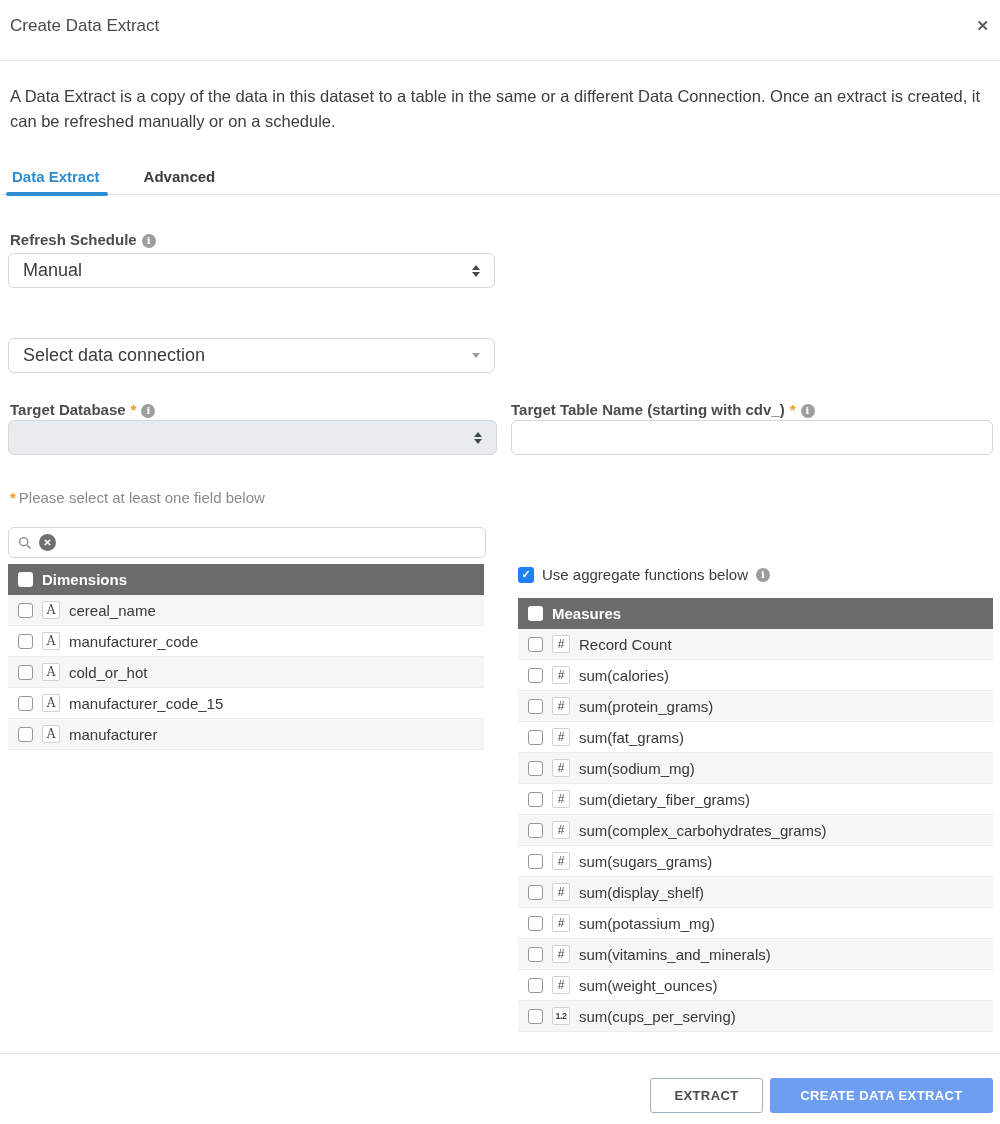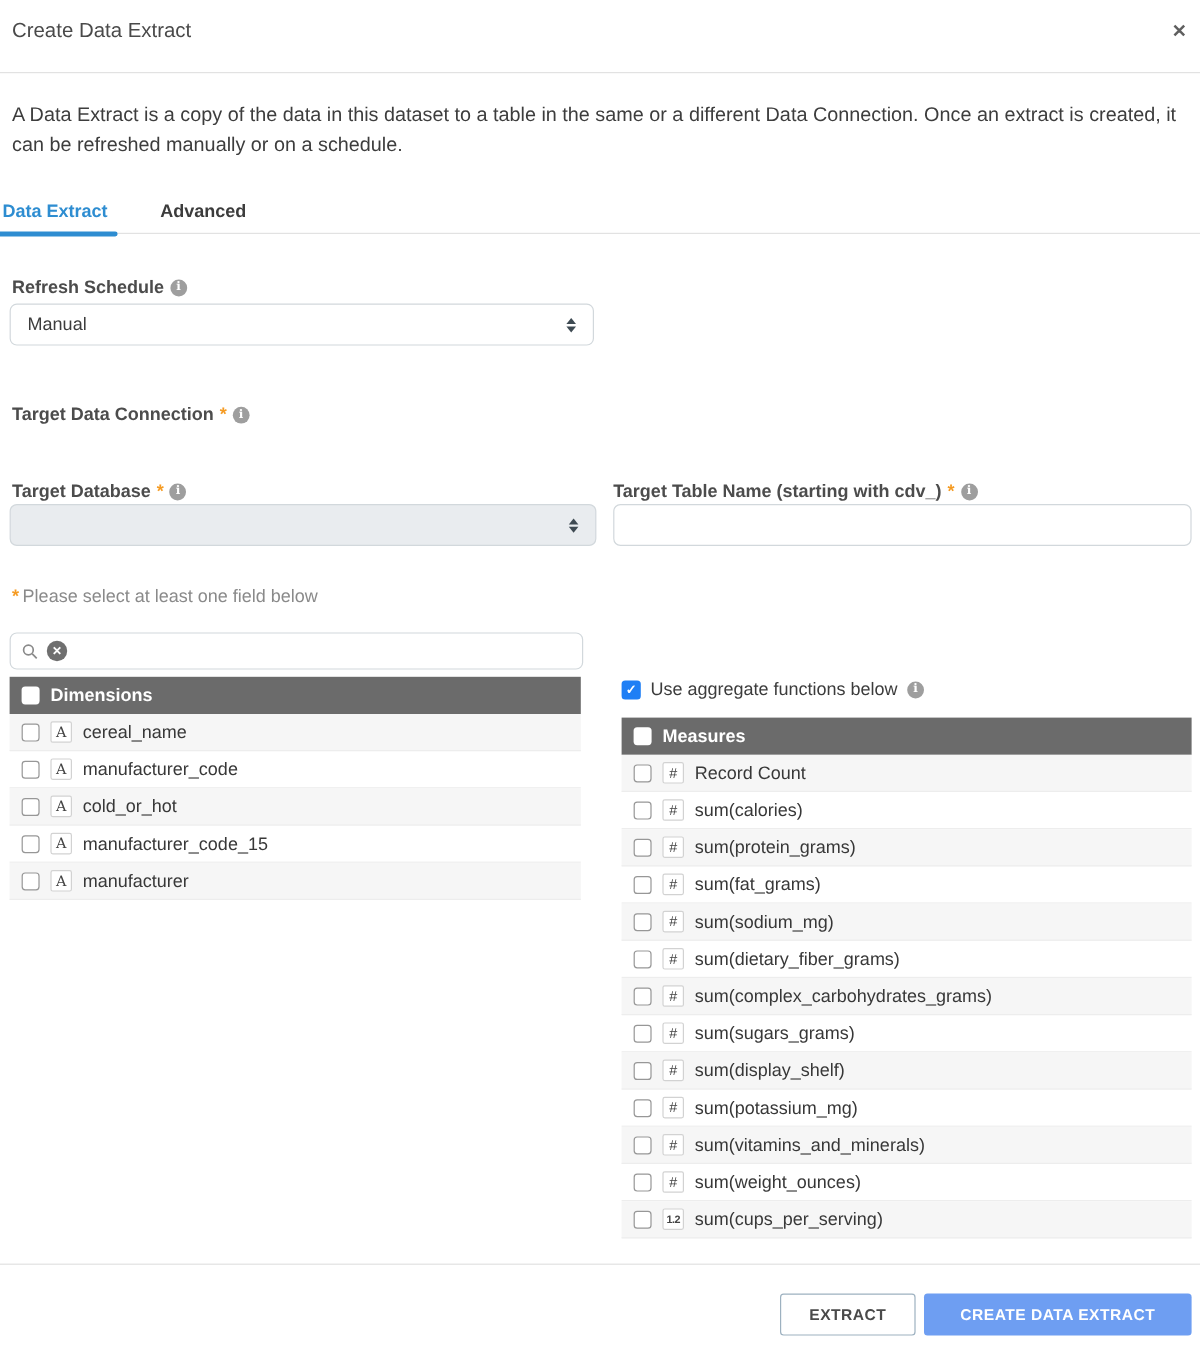--- a/index.html
+++ b/index.html
@@ -8,30 +8,30 @@
 
   .dlg-title { position:absolute; left:10px; top:16px; font-size:17px; color:#4a4a4a; }
   .close-btn { position:absolute; right:11px; top:17px; font-size:15px; font-weight:700; color:#5f5f5f; cursor:pointer; }
 
   .hr { position:absolute; left:0; right:0; border-top:1px solid #e2e2e2; }
   .hr-top { top:60px; }
   .hr-bottom { top:1053px; }
 
   .desc { position:absolute; left:10px; top:84px; width:982px; font-size:16.5px; line-height:25px; color:#3d3d3d; }
 
-  .tabs { position:absolute; left:0; top:158px; width:1000px; height:37px; border-bottom:1px solid #e2e2e2; padding-left:0; display:flex; gap:40px;align-items:center; }
+  .tabs { position:absolute; left:0; top:158px; width:1000px; height:37px; border-bottom:1px solid #e2e2e2; padding-left:10px; display:flex; gap:40px; }
   .tab { position:relative; font-size:15px; font-weight:600; color:#3c3c3c; padding:10px 2px; cursor:pointer; }
   .tab.active { color:#2e8dd1; }
   .tab.active::after { content:''; position:absolute; left:-4px; right:-6px; bottom:-2px; height:4px; background:#2e8dd1; border-radius:2px; }
 
-  .field-label { position:absolute; font-size:15px; font-weight:700; color:#4c4c4c; display:flex; align-items:center; gap:5px; }
+  .field-label { position:absolute; font-size:15px; font-weight:700; color:#4c4c4c; display:flex; align-items:flex-end; gap:5px; }
   .req { color:#f59b23; font-weight:700; }
   .info-icon { display:inline-block; width:14px; height:14px; border-radius:50%; background:#9e9e9e; color:#fff; font-size:10px; line-height:14px; text-align:center; font-weight:700; font-family:"DejaVu Serif", serif; }
 
-  .select { position:absolute; height:35px; background:#fff; border:1px solid #d2d8dc; border-radius:6px; display:flex; align-items:center; padding:0 14px; font-size:15px; color:#3c3c3c; cursor:pointer; }
+  .select { position:absolute; height:35px; background:#fff; border:1px solid #d2d8dc; border-radius:6px; display:flex; align-items:center; padding:0 14px; font-size:18px; color:#3c3c3c; cursor:pointer; }
   .select.disabled { background:#e9ecef; }
   .select .spacer { flex:1; }
   .updown { display:flex; flex-direction:column; gap:2px; }
   .tri-up { width:0; height:0; border-left:4px solid transparent; border-right:4px solid transparent; border-bottom:5px solid #3e4a52; }
   .tri-down { width:0; height:0; border-left:4px solid transparent; border-right:4px solid transparent; border-top:5px solid #3e4a52; }
   .caret-down { width:0; height:0; border-left:4px solid transparent; border-right:4px solid transparent; border-top:5px solid #9aa0a6; }
 
   .text-input { position:absolute; height:35px; border:1px solid #d2d8dc; border-radius:6px; background:#fff; padding:0 12px; font-size:15px; color:#333; font-family:"Liberation Sans", sans-serif; outline:none; }
 
   .note { position:absolute; left:10px; top:489px; font-size:15px; color:#8a8a8a; }
@@ -88,20 +88,25 @@
         <span class="tri-up"></span>
         <span class="tri-down"></span>
       </span>
   </div>
 
   <div class="field-label" style="left:10px; top:316px;margin-top:21px;">
     <span>Target Data Connection</span>
     <span class="req">*</span>
     <span class="info-icon">i</span>
   </div>
+  <div class="select" style="left:8px; top:338px; width:487px;">
+    <span>Select data connection</span>
+    <span class="spacer"></span>
+    <span class="caret-down"></span>
+  </div>
 
   <div class="field-label" style="left:10px; top:401px;">
     <span>Target Database</span>
     <span class="req">*</span>
     <span class="info-icon">i</span>
   </div>
   <div class="select disabled" style="left:8px; top:420px; width:489px;">
     <span></span>
     <span class="spacer"></span>
     <span class="updown">

